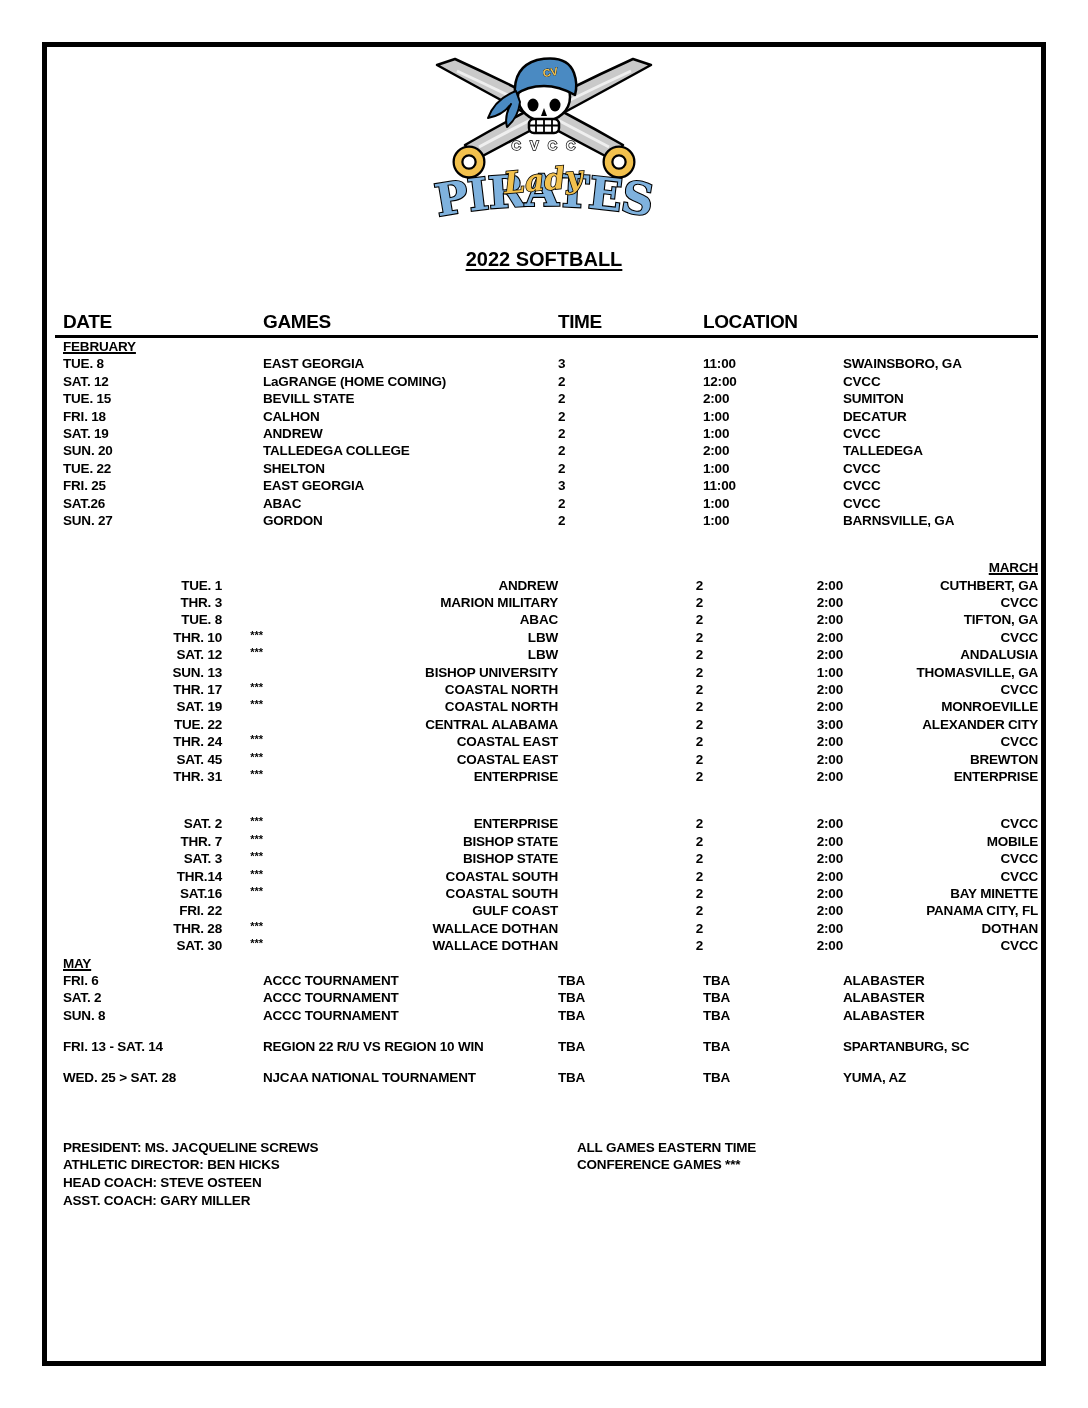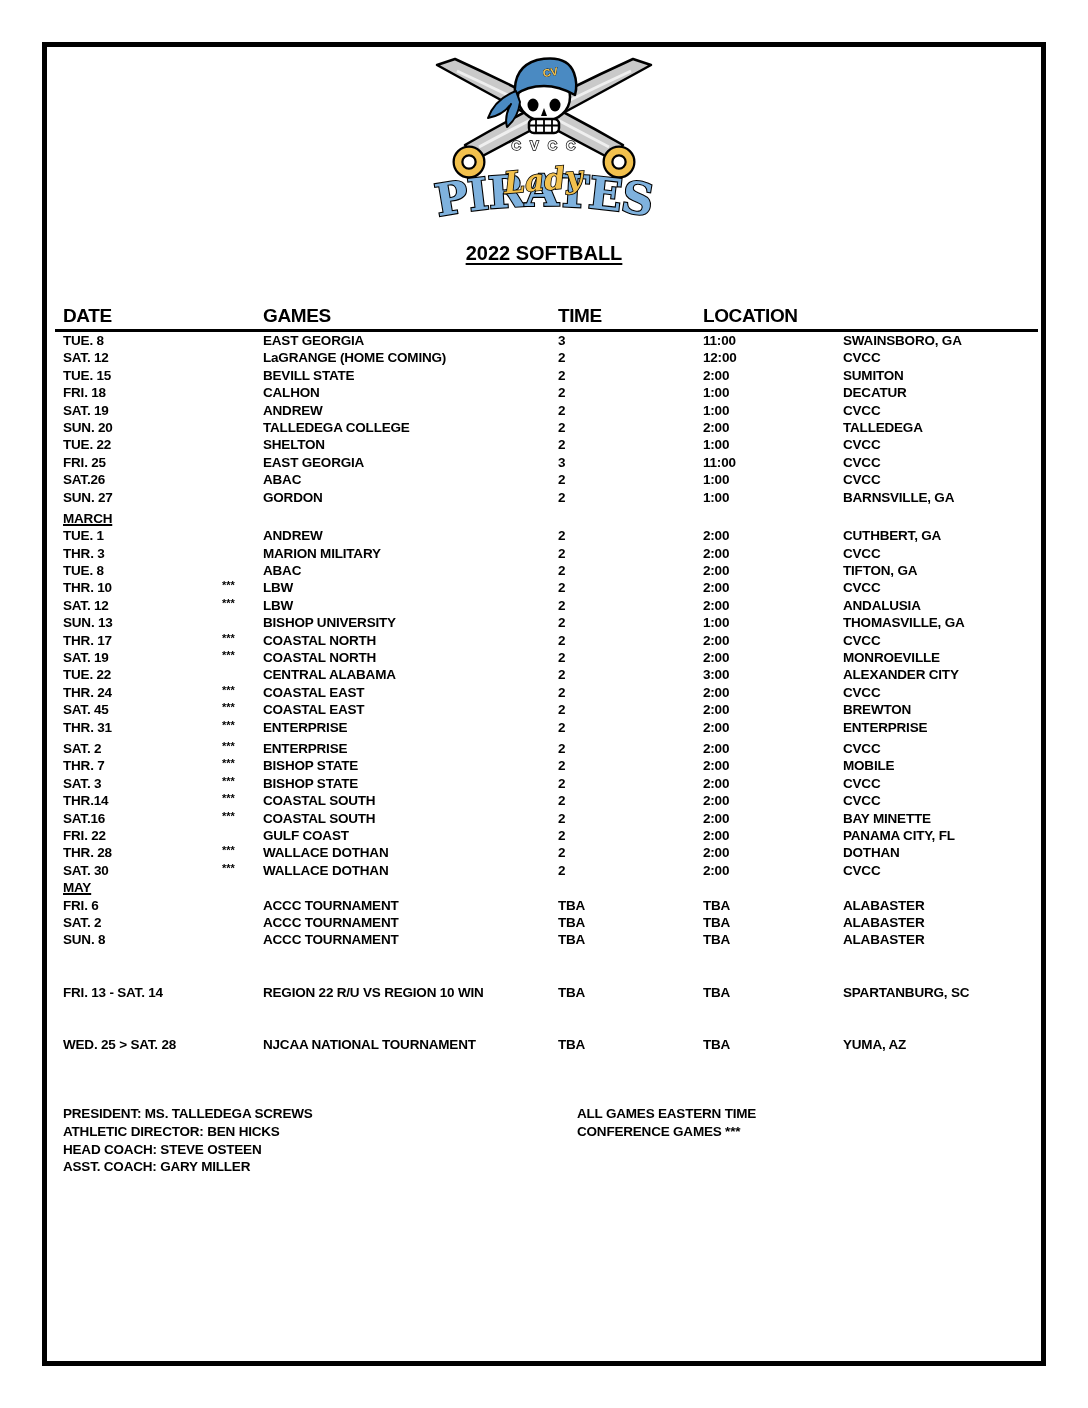--- a/index.html
+++ b/index.html
@@ -7,40 +7,40 @@
     width:1088px;height:1408px;position:relative;
     font-family:"Liberation Sans",sans-serif;color:#000;
     -webkit-font-smoothing:none;
   }
   .page{
     position:absolute;left:42px;top:42px;width:994px;height:1314px;
     border:5px solid #000;box-sizing:content-box;background:#fff;overflow:hidden;
   }
   .logo-wrap{width:258px;margin:2px auto 0;}
   .page-title{
-    text-align:center;margin-top:4px;font-size:20px;font-weight:bold;
+    text-align:center;margin-top:10px;font-size:20px;font-weight:bold;
     text-decoration:underline;text-decoration-thickness:2px;text-underline-offset:3px;
     letter-spacing:0;
   }
   .schedule{margin:40px 0 0 16px;width:975px;font-weight:bold;}
   .hdr-row{display:grid;grid-template-columns:159px 41px 295px 145px 140px 195px;}
   .hdr{font-size:19px;letter-spacing:-0.4px;white-space:nowrap;padding-bottom:2px;}
   .hdr.date{grid-column:1 / 3;}
   .header-rule{margin-left:-8px;width:983px;border-top:3px solid #000;height:0;}
   .section{margin:0;}
-  .section.gapped{margin-top:4px;}
+  .section.gapped{margin-top:30px;text-align:right;}
   .section-label{
     font-size:13.5px;letter-spacing:-0.2px;line-height:17.4px;height:17.4px;
     text-decoration:underline;text-decoration-thickness:1.5px;
   }
   .row{
     display:grid;grid-template-columns:159px 41px 295px 145px 140px 195px;
     line-height:17.4px;height:17.4px;font-size:13.5px;letter-spacing:-0.2px;
   }
-  .row.gapped{margin-top:35px;}
+  .row.gapped{margin-top:14px;}
   .cell{white-space:nowrap;overflow:visible;}
   .cell.mark span{display:inline-block;font-size:11px;transform:translateY(-3px);letter-spacing:0;}
   .footer{margin:52px 0 0 16px;display:grid;grid-template-columns:514px auto;font-weight:bold;}
   .footer-col{font-size:13.5px;letter-spacing:-0.2px;line-height:17.6px;}
   .footer-line{white-space:nowrap;}
 </style>
 </head>
 <body>
 
 <div class="page">
@@ -99,20 +99,21 @@
   <div class="schedule">
     <div class="hdr-row">
       <div class="hdr date">DATE</div>
       <div class="hdr">GAMES</div>
       <div class="hdr">TIME</div>
       <div class="hdr">LOCATION</div>
     </div>
     <div class="header-rule"></div>
     <div>
   <div class="section">
+    <div class="section-label">FEBRUARY</div>
   <div class="row">
     <div class="cell date">TUE. 8</div>
     <div class="cell mark"><span></span></div>
     <div class="cell opponent">EAST GEORGIA</div>
     <div class="cell games">3</div>
     <div class="cell time">11:00</div>
     <div class="cell location">SWAINSBORO, GA</div>
   </div>
           <div class="row">
     <div class="cell date">SAT. 12</div>
@@ -396,21 +397,21 @@
     <div class="cell games">TBA</div>
     <div class="cell time">TBA</div>
     <div class="cell location">YUMA, AZ</div>
   </div>
         </div>
 </div>
   </div>
 
   <div class="footer">
     <div class="footer-col">
-      <div class="footer-line">PRESIDENT: MS. TALLEDEGA SCREWS</div>
+      <div class="footer-line">PRESIDENT: MS. JACQUELINE SCREWS</div>
       <div class="footer-line">ATHLETIC DIRECTOR: BEN HICKS</div>
       <div class="footer-line">HEAD COACH: STEVE OSTEEN</div>
       <div class="footer-line">ASST. COACH: GARY MILLER</div>
     </div>
     <div class="footer-col">
       <div class="footer-line">ALL GAMES EASTERN TIME</div>
       <div class="footer-line">CONFERENCE GAMES ***</div>
     </div>
   </div>
 

